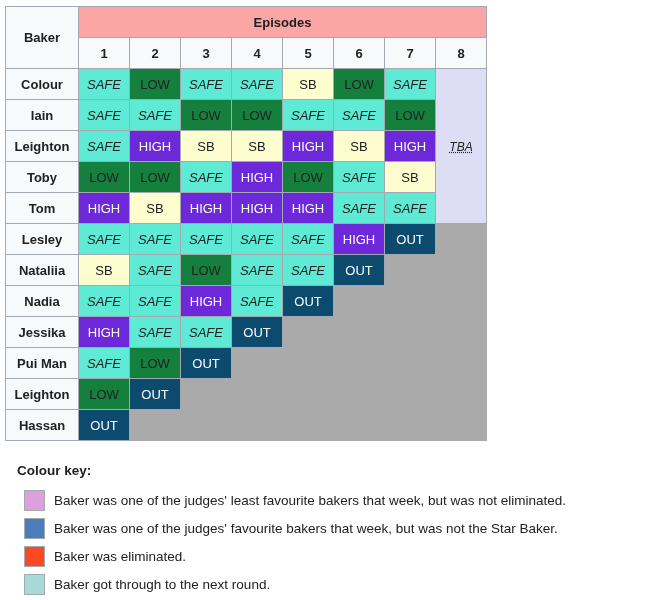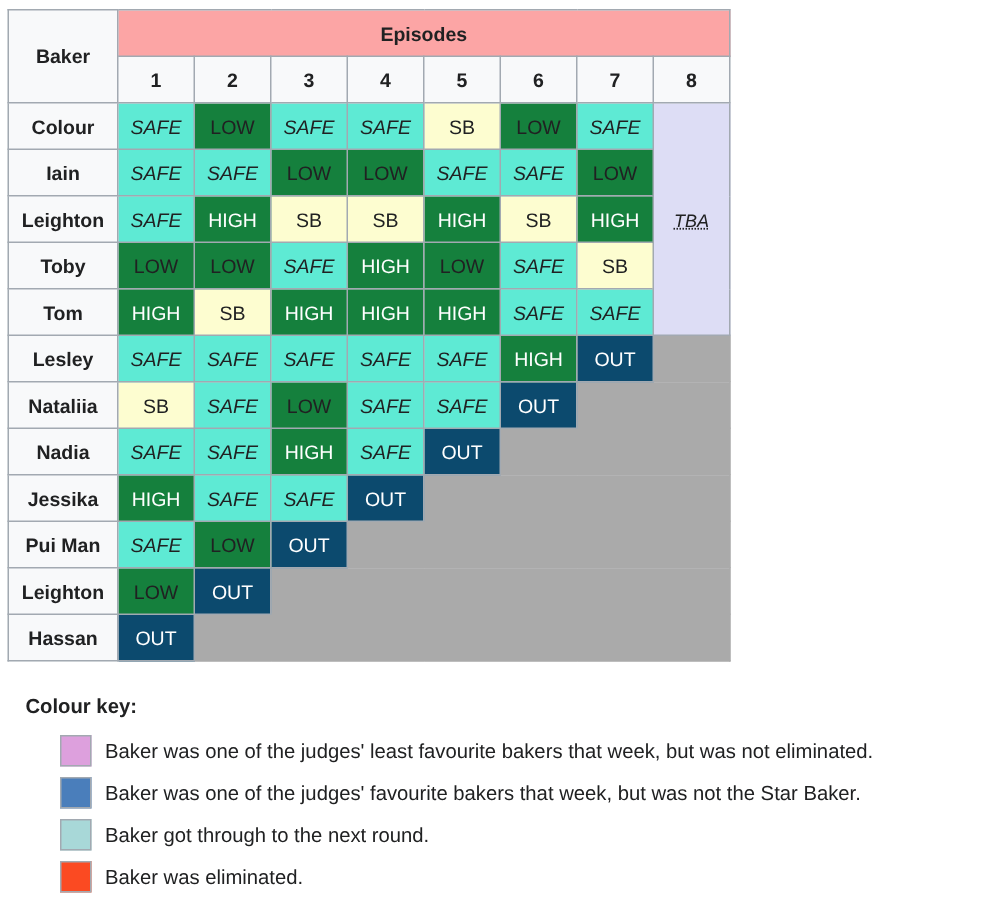--- a/index.html
+++ b/index.html
@@ -50,42 +50,42 @@
   td.bakername {
     font-weight: bold;
     background: #f8f9fa;
     width: 72px;
   }
   td.cell {
     width: 50px;
     font-size: 12.5px;
   }
   .c-LOW  { background: #15803d; }
-  .c-HIGH { background: #15803d; color: #ffffff; }
+  .c-HIGH { background: #6d28d9; color: #ffffff; }
   .c-SAFE { background: #5eead4; font-style: italic; }
   .c-OUT  { background: #0c4a6e; color: #ffffff; }
   .c-SB   { background: #fdfdd0; }
   .c-TBA  { background: #ddddf5; }
   .c-GREY { background: #aaaaaa; border-color: #aaaaaa !important; }
   .tba-text {
     font-size: 12px;
     color: #202122;
     text-decoration: underline;
     text-decoration-style: dotted;
     font-style: italic;
   }
   .key-title {
     margin: 22px 0 0 17px;
     font-weight: bold;
     font-size: 13.5px;
   }
   ul.key {
     list-style: none;
     margin: 12px 0 0 0;
-    padding: 0 0 0 40px;
+    padding: 0 0 0 24px;
   }
   ul.key li {
     display: flex;
     align-items: center;
     margin-bottom: 7px;
   }
   .swatch {
     width: 19px;
     height: 19px;
     border: 1px solid #a2a9b1;
@@ -234,22 +234,22 @@
   <ul class="key" id="key-list">
       <li>
         <span class="swatch" style="background: rgb(221, 160, 221);"></span>
         <span class="key-text">Baker was one of the judges' least favourite bakers that week, but was not eliminated.</span>
       </li>
       <li>
         <span class="swatch" style="background: rgb(74, 126, 187);"></span>
         <span class="key-text">Baker was one of the judges' favourite bakers that week, but was not the Star Baker.</span>
       </li>
       <li>
+        <span class="swatch" style="background: rgb(251, 74, 34);"></span>
+        <span class="key-text">Baker was eliminated.</span>
+      </li>
+      <li>
         <span class="swatch" style="background: rgb(168, 216, 216);"></span>
         <span class="key-text">Baker got through to the next round.</span>
       </li>
-      <li>
-        <span class="swatch" style="background: rgb(251, 74, 34);"></span>
-        <span class="key-text">Baker was eliminated.</span>
-      </li>
     </ul>
 
 </div>
 
 </body></html>

